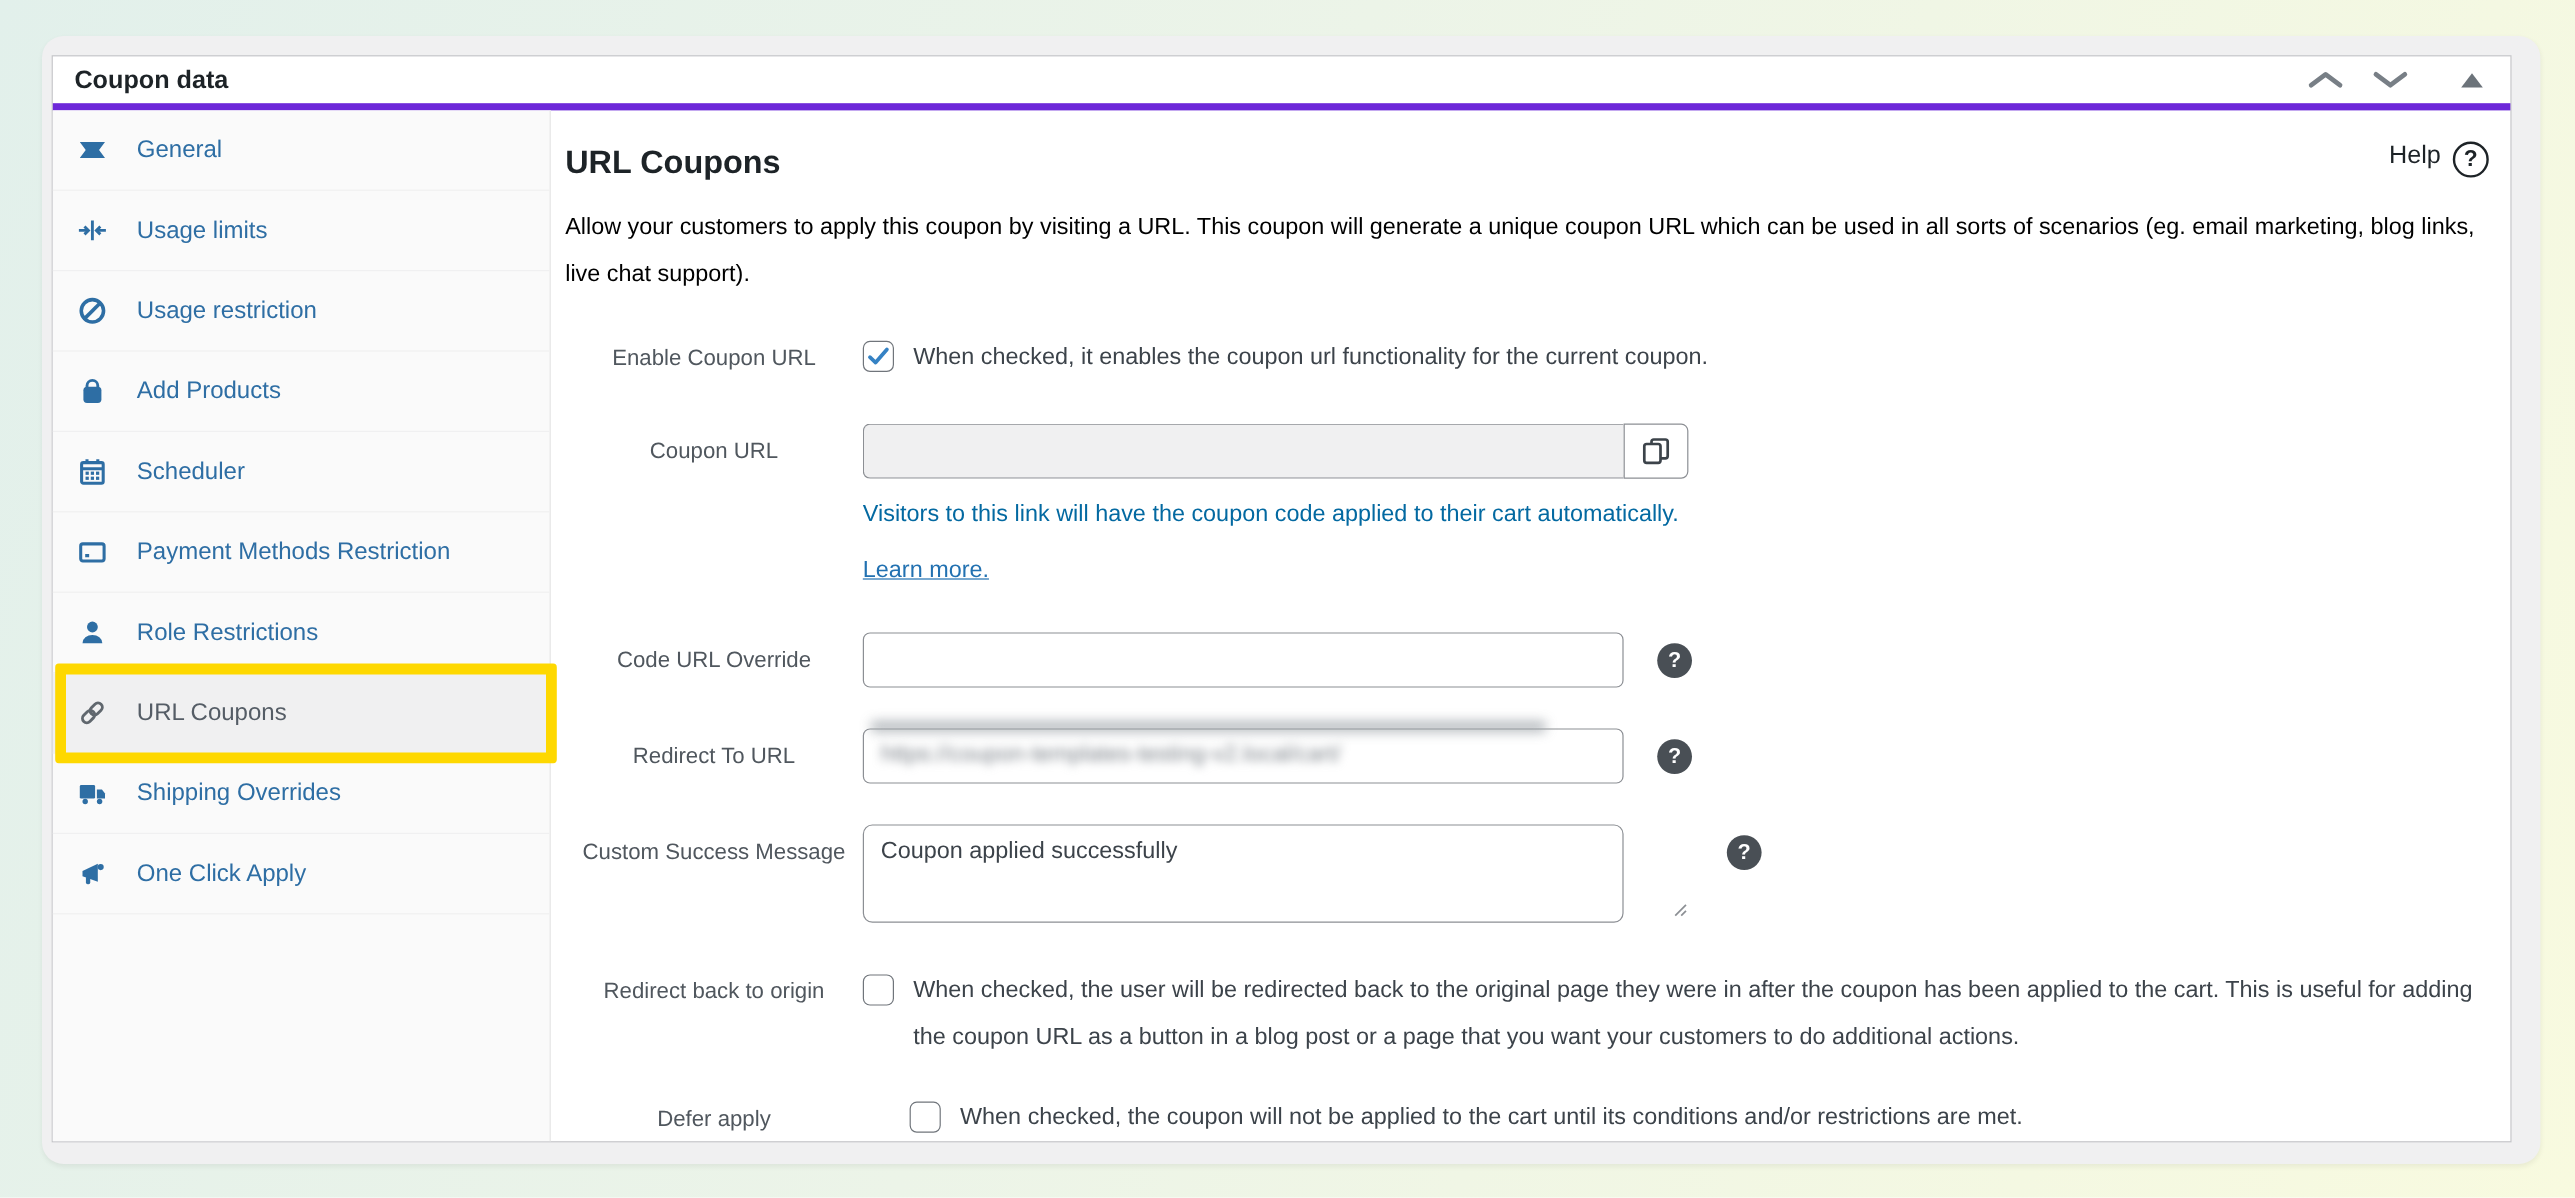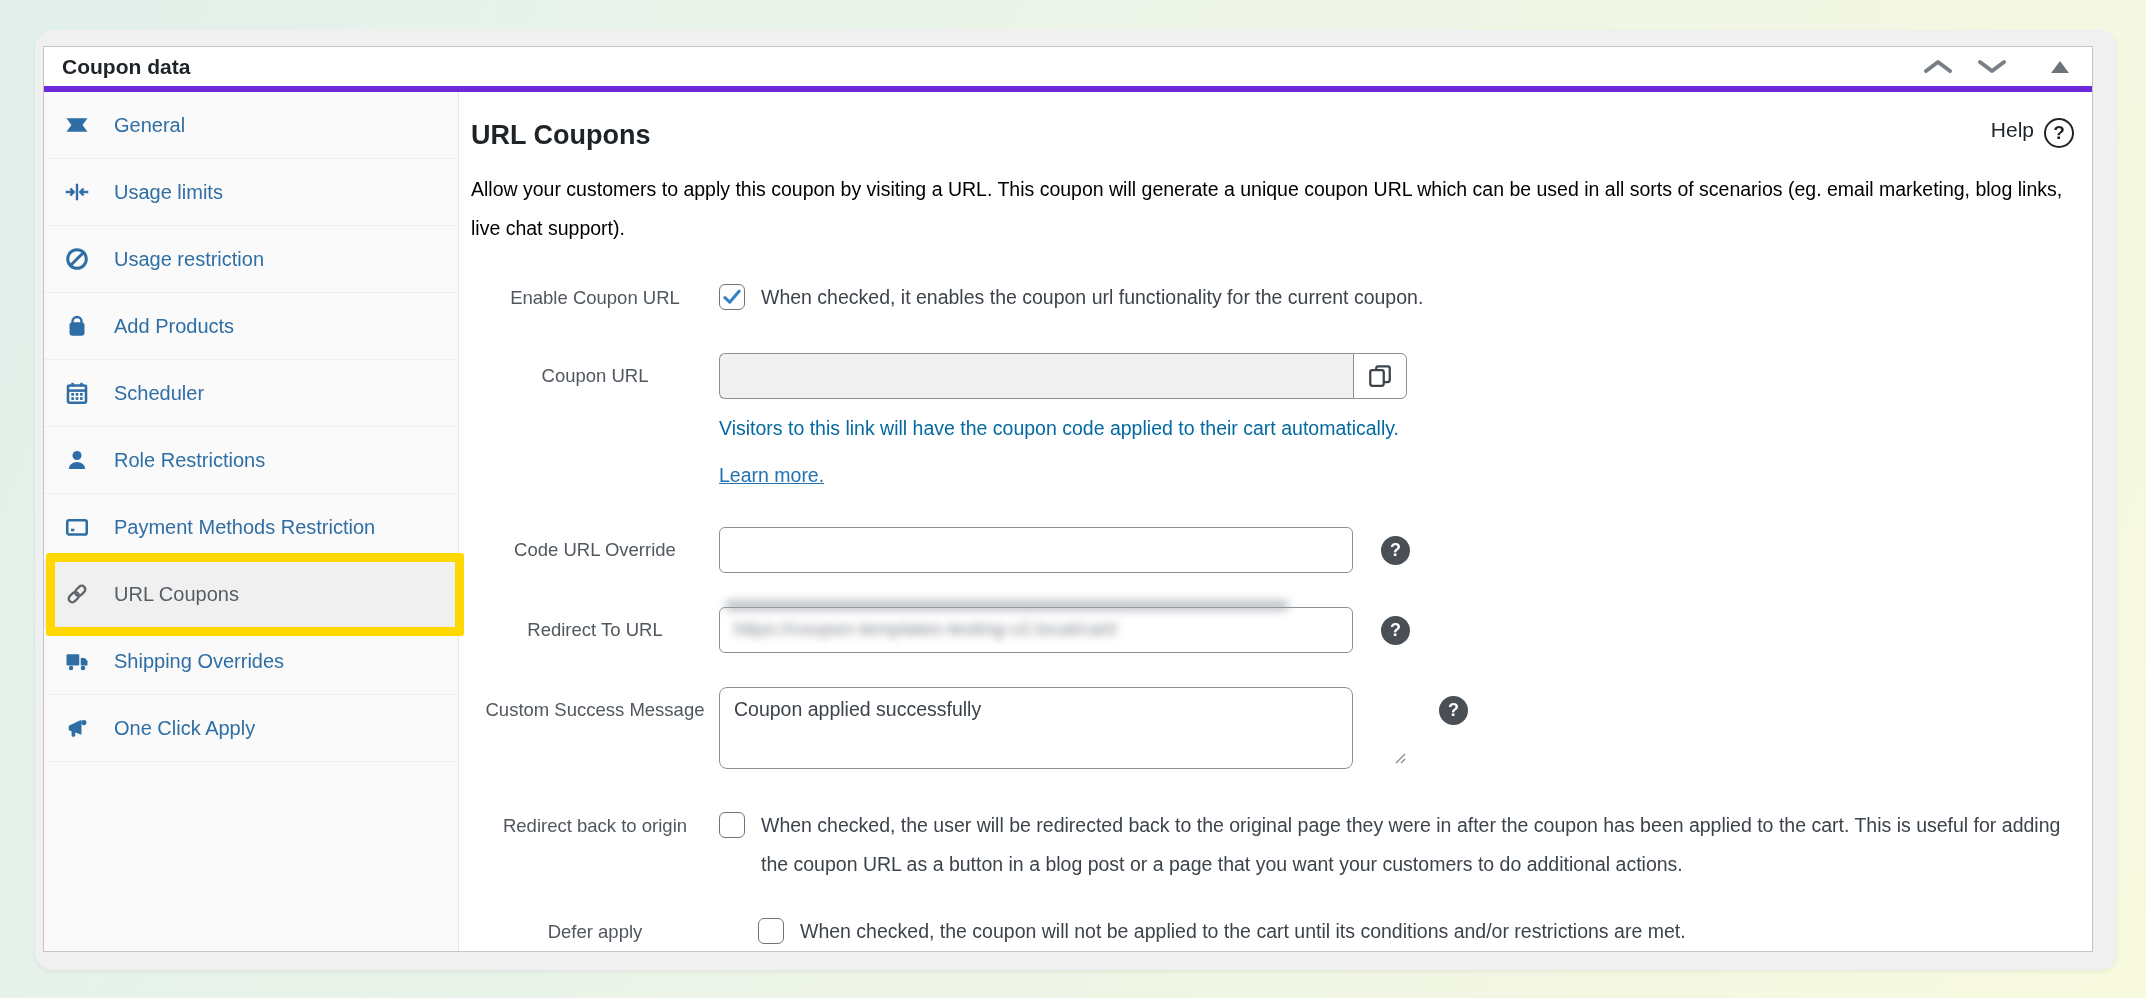--- a/index.html
+++ b/index.html
@@ -199,35 +199,35 @@
                   <rect x="10" y="10.8" width="1.8" height="1.8"></rect>
                 </g>
               </svg>
           </span>
           <span>Scheduler</span>
         </div>
 
         <div class="nav-item">
           <span class="nicon">
             <svg width="24" height="24" viewBox="0 0 16 16">
+                <rect x="1.5" y="3.5" width="13" height="9.5" rx="1.2" fill="none" stroke="currentColor" stroke-width="1.7"></rect>
+                <line x1="4" y1="10" x2="7.5" y2="10" stroke="currentColor" stroke-width="1.7" stroke-dasharray="2.2 1.4"></line>
+              </svg>
+          </span>
+          <span>Payment Methods Restriction</span>
+        </div>
+
+        <div class="nav-item">
+          <span class="nicon">
+            <svg width="24" height="24" viewBox="0 0 16 16">
                 <circle cx="8" cy="5" r="3" fill="currentColor"></circle>
                 <path d="M2.5 14 a5.5 4.6 0 0 1 11 0 z" fill="currentColor"></path>
               </svg>
           </span>
           <span>Role Restrictions</span>
-        </div>
-
-        <div class="nav-item">
-          <span class="nicon">
-            <svg width="24" height="24" viewBox="0 0 16 16">
-                <rect x="1.5" y="3.5" width="13" height="9.5" rx="1.2" fill="none" stroke="currentColor" stroke-width="1.7"></rect>
-                <line x1="4" y1="10" x2="7.5" y2="10" stroke="currentColor" stroke-width="1.7" stroke-dasharray="2.2 1.4"></line>
-              </svg>
-          </span>
-          <span>Payment Methods Restriction</span>
         </div>
 
         <div class="nav-item active">
           <span class="nicon">
             <svg width="24" height="24" viewBox="0 0 16 16">
                 <g transform="rotate(-45 8 8)" fill="none" stroke="currentColor" stroke-width="1.6">
                   <rect x="1.2" y="5.6" width="7.6" height="4.8" rx="2.4"></rect>
                   <rect x="7.2" y="5.6" width="7.6" height="4.8" rx="2.4"></rect>
                 </g>
               </svg>

